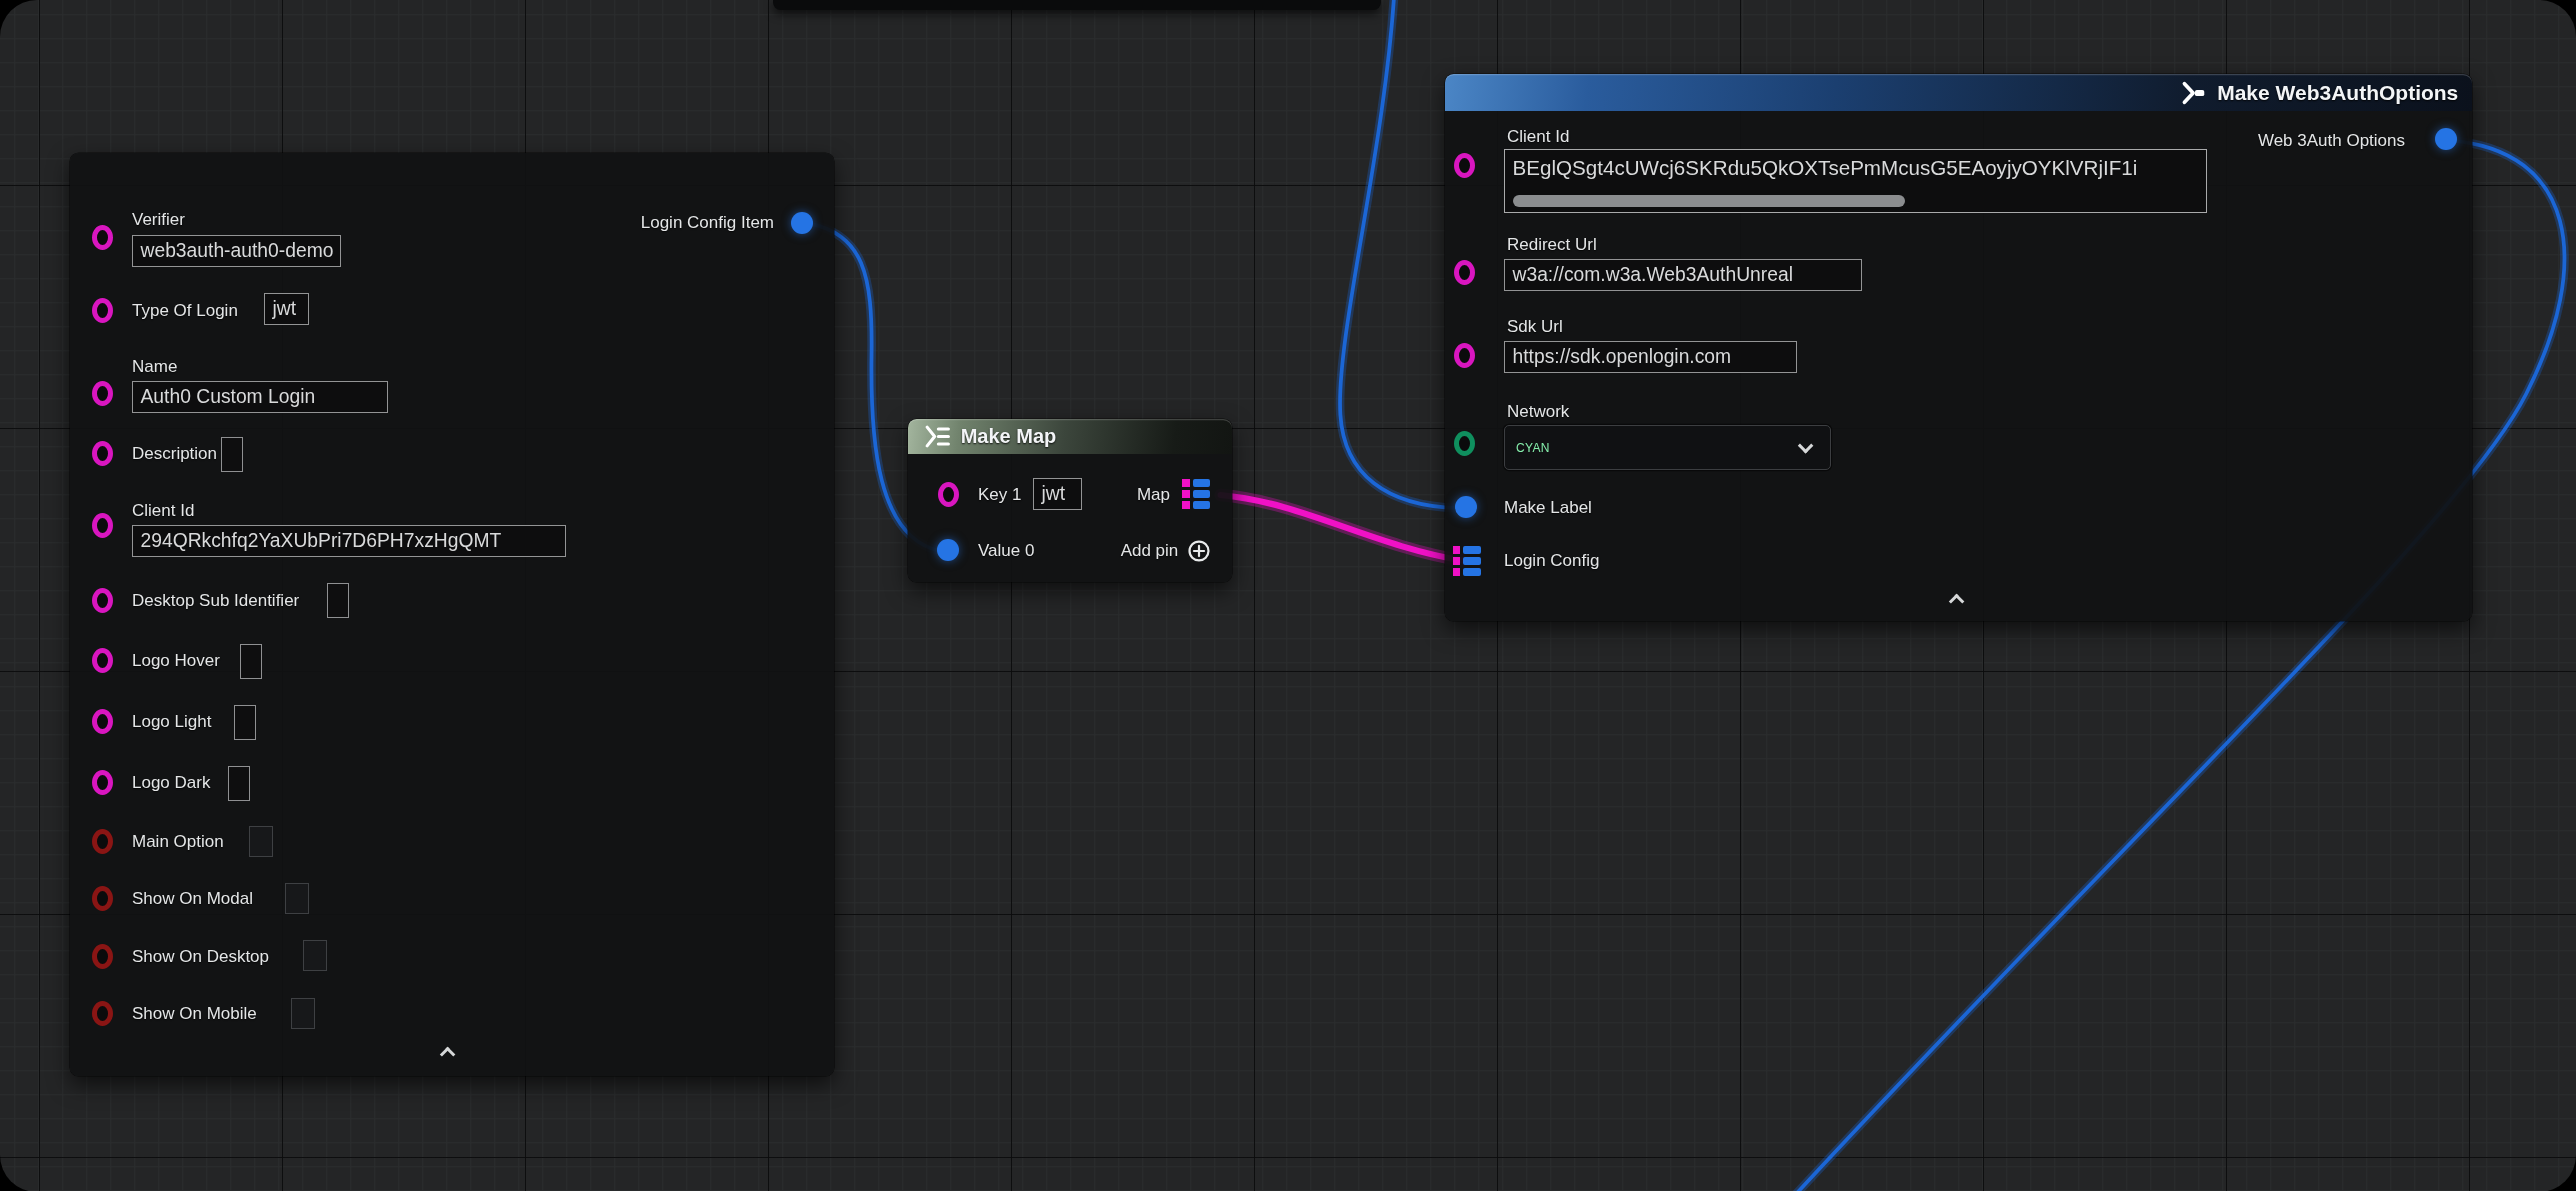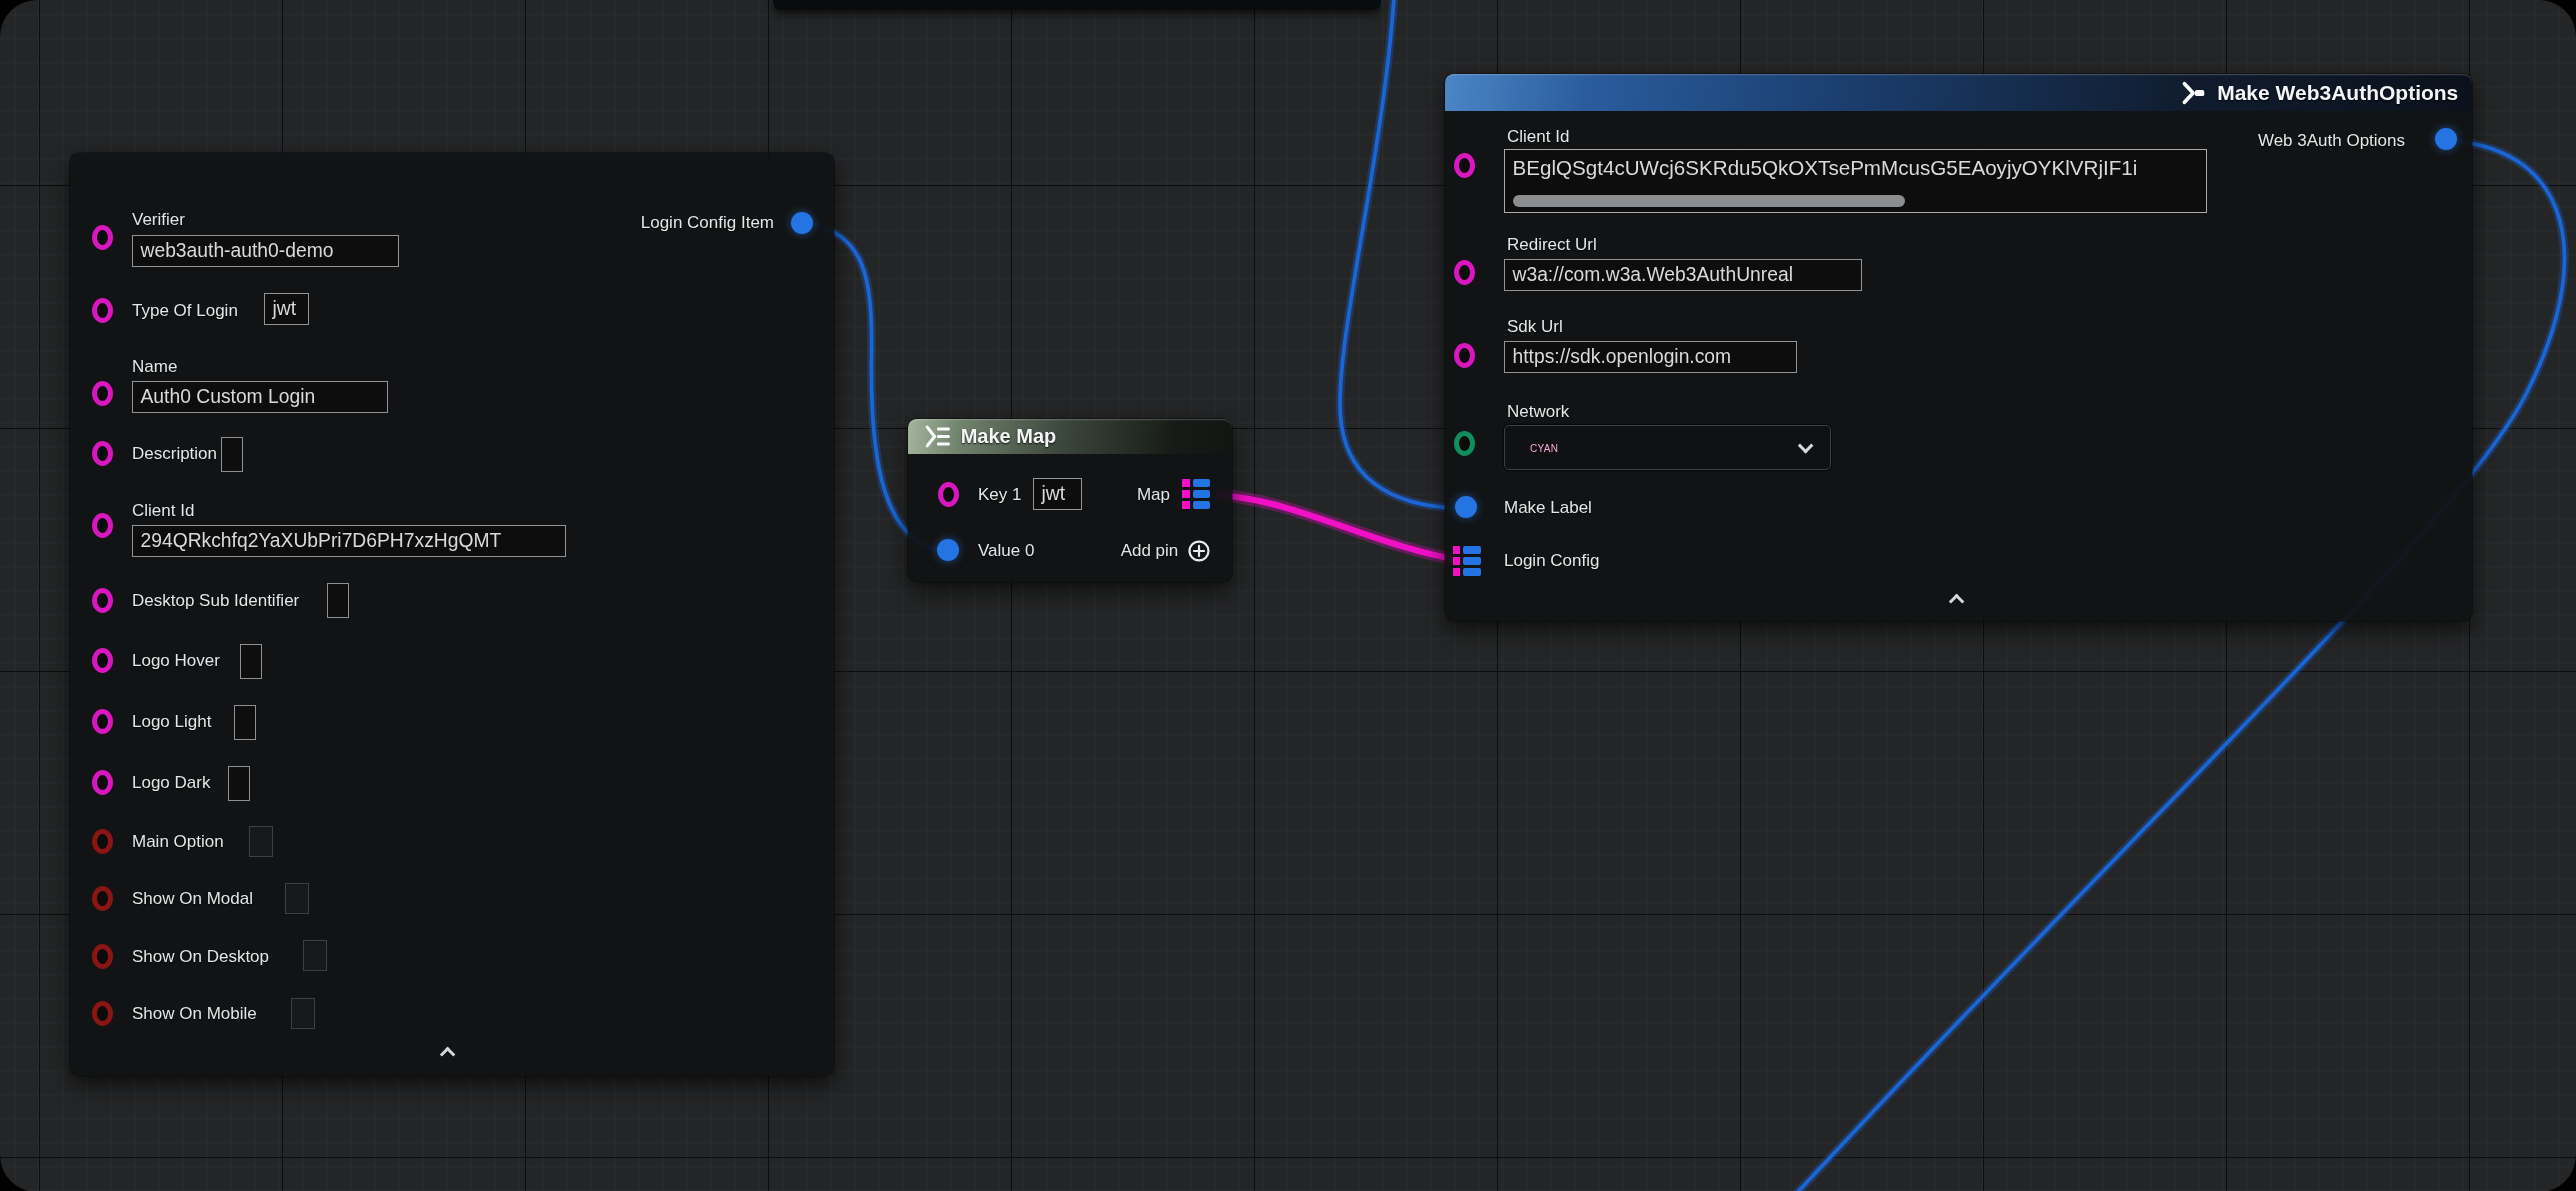--- a/index.html
+++ b/index.html
@@ -57,22 +57,22 @@
   .tbox-empty{background:#0e0e0f;border:1.9px solid #8f9092;}
   .cbox{position:absolute;background:#17181a;border:1.9px solid #3e4043;}
 
   .bigbox{position:absolute;background:#0d0d0e;border:1.9px solid #a9aaab;overflow:hidden;}
   .bigbox .btxt{color:#d9dadb;font-size:20.6px;line-height:27.4px;padding:3.7px 7.5px 0 7.5px;white-space:nowrap;}
   .scroll-thumb{position:absolute;left:7.5px;bottom:5px;height:12.5px;width:56%;
         background:var(--scrollbar);border-radius:6.2px;}
 
   .dropdown{position:absolute;background:#101113;border:1.9px solid #3c3e41;border-radius:5px;
         box-shadow:0 0 0 1.2px rgba(0,0,0,.5);}
-  .dropdown .dval{position:absolute;left:25px;top:50%;transform:translateY(-50%);
-        color:#f9a8d4;font-size:10px;letter-spacing:0.3px;}
+  .dropdown .dval{position:absolute;left:11px;top:50%;transform:translateY(-50%);
+        color:#86efac;font-size:12px;letter-spacing:0.3px;}
   .chev{position:absolute;width:11.2px;height:11.2px;border-left:3.1px solid #d6d8d9;border-top:3.1px solid #d6d8d9;}
   .chev-down{transform:rotate(225deg);}
   .chev-up{transform:rotate(45deg);}
 
   .addpin-wrap{position:absolute;display:flex;align-items:center;gap:8.7px;}
 
   .offscreen-strip{position:absolute;left:773px;top:0;width:608px;height:10px;
         background:#0a0b0c;border-radius:0 0 7.5px 7.5px;box-shadow:0 3.7px 10px rgba(0,0,0,.7);z-index:2;}
 </style>
 </head>
@@ -93,21 +93,21 @@
     <path class="wire-blue" stroke-width="6" d="M3928 225 C4130 240 4160 420 4052 632 C3944 844 3420 1330 2858 1940"></path>
   </svg>
 
   <div class="node" style="left:70px;top:153px;width:764px;height:923px;">
 
     <div class="lbl lbl-r" style="right:60px;top:57px">Login Config Item</div>
     <span class="pin pin-obj" style="left:721px;top:59px"></span>
 
     <span class="pin pin-ring pin-str" style="left:22px;top:72px"></span>
     <div class="lbl" style="left:62px;top:54px">Verifier</div>
-    <div class="tbox" style="left:62px;top:82px;width:267px">web3auth-auth0-demo</div>
+    <div class="tbox" style="left:62px;top:82px;width:209px">web3auth-auth0-demo</div>
 
     <span class="pin pin-ring pin-str" style="left:22px;top:145px"></span>
     <div class="lbl" style="left:62px;top:145px">Type Of Login</div>
     <div class="tbox" style="left:194px;top:140px;width:45px">jwt</div>
 
     <span class="pin pin-ring pin-str" style="left:22px;top:228px"></span>
     <div class="lbl" style="left:62px;top:201px">Name</div>
     <div class="tbox" style="left:62px;top:228px;width:256px">Auth0 Custom Login</div>
 
     <span class="pin pin-ring pin-str" style="left:22px;top:288px"></span>

